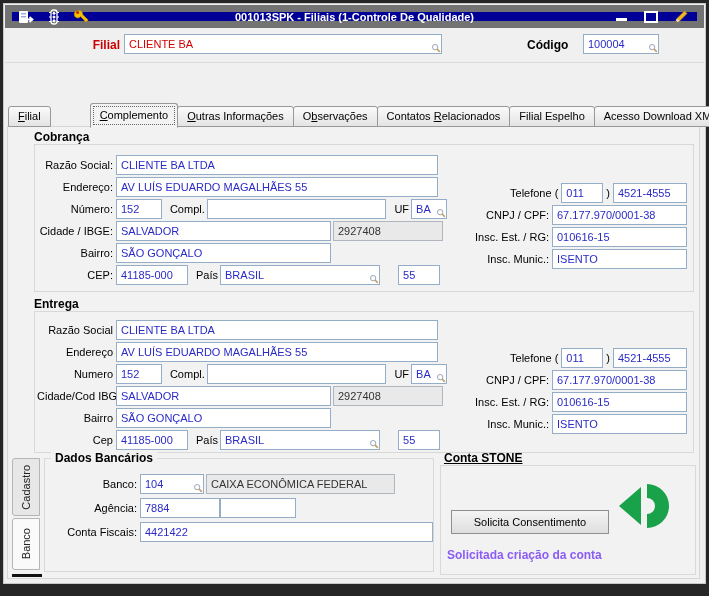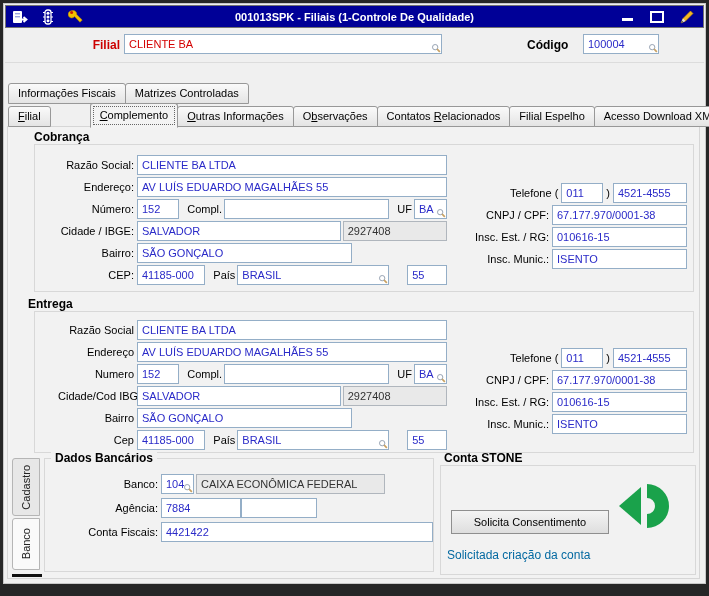--- a/index.html
+++ b/index.html
@@ -2,21 +2,21 @@
 <html><head>
 <meta charset="utf-8">
 <style>
   html,body{margin:0;padding:0;background:#fff;}
   .window{position:relative;width:709px;height:596px;background:#262626;
     font-family:"Liberation Sans",sans-serif;font-size:11px;color:#000;overflow:hidden;}
   .chrome{position:absolute;left:3px;top:3px;width:703px;height:581px;background:#f0f0f0;
     border:1px solid #c8c8c8;box-sizing:border-box;}
   
   .titlebar{position:absolute;left:1px;top:1px;right:1px;height:23px;background:#000097;
-    border:1px solid #737373;box-sizing:border-box;display:flex;align-items:center;}
+    border:7px solid #737373;box-sizing:border-box;display:flex;align-items:center;}
   .tb-title{position:absolute;left:0;right:0;text-align:center;color:#fff;font-weight:bold;font-size:11px;}
   .tb-left{display:flex;align-items:center;gap:12px;margin-left:6px;z-index:2;}
   .tb-right{display:flex;align-items:center;gap:14px;margin-left:auto;margin-right:8px;z-index:2;}
   .tb-btn{display:inline-flex;align-items:center;justify-content:center;width:16px;height:16px;cursor:pointer;}
   .min-glyph{width:11px;height:3px;background:#fff;margin-top:6px;}
   .max-glyph{width:10px;height:8px;border:2px solid #fff;background:transparent;}
   
   .header{position:absolute;left:1px;top:25px;right:1px;height:33px;border-bottom:1px solid #dcdcdc;}
   .lbl-filial{position:absolute;left:40px;top:9px;width:75px;text-align:right;color:#cc0000;font-weight:bold;font-size:12px;}
   .lbl-codigo{position:absolute;left:522px;top:9px;font-weight:bold;font-size:12px;}
@@ -36,36 +36,36 @@
   .tab + .tab{margin-left:-1px;}
   .tab .u{text-decoration:underline;}
   .tabs2 .tab.active{background:#f3f3f3;height:25px;padding-top:5px;border-bottom:1px solid #f3f3f3;
     outline:1px dotted #666;outline-offset:-4px;position:relative;z-index:4;margin-bottom:-1px;margin-left:39px;}
   
   .panel{position:absolute;left:3px;top:122px;width:693px;height:453px;border:1px solid #d6d6d6;
     background:#f2f2f2;box-sizing:border-box;}
   .section-label{position:absolute;font-weight:bold;font-size:12px;}
   .gbox{position:absolute;border:1px solid #d8d8d8;box-sizing:border-box;}
   .frow{display:flex;align-items:center;height:21px;margin-bottom:1px;white-space:nowrap;}
-  .lb{width:76px;text-align:right;margin-right:3px;flex:none;margin-left:21px;}
+  .lb{width:76px;text-align:right;margin-right:3px;flex:none;}
   .lbr{flex:1;text-align:right;margin-right:3px;}
   .inlab{margin:0 2px 0 8px;}
   .col-left{position:absolute;left:2px;top:9px;width:410px;}
   .col-right{position:absolute;left:400px;width:252px;}
   
   .vtab{position:absolute;left:4px;width:28px;border:1px solid #b5b5b5;border-radius:3px 0 0 3px;
     background:#e7e7e7;box-sizing:border-box;display:flex;align-items:center;justify-content:center;cursor:pointer;}
   .vtab span{writing-mode:vertical-rl;transform:rotate(180deg);font-size:11px;color:#222;}
   .vtab.active{background:#fafafa;}
   .black-line{position:absolute;left:4px;top:447px;width:30px;height:3px;background:#111;}
   .legend{position:absolute;top:-8px;left:6px;background:#f2f2f2;padding:0 4px;font-weight:bold;font-size:12px;}
   .btn{display:block;box-sizing:border-box;width:158px;height:24px;border:1px solid #8f8f8f;
     background:linear-gradient(#f4f4f4,#dedede);font:11px "Liberation Sans",sans-serif;color:#000;cursor:pointer;}
   .btn.disabled{background:#dcdcdc;color:#9a9a9a;border-color:#ababab;cursor:default;}
-  .stone-status{position:absolute;left:6px;top:82px;font-weight:normal;font-size:12px;color:#0369a1;text-align:center;}
+  .stone-status{position:absolute;left:6px;top:82px;font-weight:bold;font-size:12px;color:#8b5cf6;text-align:center;}
 </style>
 </head>
 <body>
 
 <div class="window">
   <div class="chrome">
 
     <div class="titlebar">
       <div class="tb-left">
         <span class="tb-btn">
@@ -122,24 +122,20 @@
       <span class="lbl-codigo">Código</span>
       <span class="fld f-codigo">
         <input value="100004" style="">
         <svg class="mag" viewBox="0 0 12 12">
             <circle cx="5" cy="5" r="3.2" fill="#fff" stroke="#98a4b4" stroke-width="1.2"></circle>
             <line x1="7.4" y1="7.4" x2="10.6" y2="10.6" stroke="#c8a060" stroke-width="2"></line>
           </svg>
       </span>
     </div>
 
-    <div class="tabs1">
-      <div class="tab"><span>Informações Fiscais</span></div>
-      <div class="tab"><span>Matrizes Controladas</span></div>
-    </div>
 
     <div class="tabs2">
       <div class="tab"><span></span><span class="u">F</span><span>ilial</span></div>
       <div class="tab active"><span></span><span class="u">C</span><span>omplemento</span></div>
       <div class="tab"><span></span><span class="u">O</span><span>utras Informações</span></div>
       <div class="tab"><span>O</span><span class="u">b</span><span>servações</span></div>
       <div class="tab"><span>Contatos </span><span class="u">R</span><span>elacionados</span></div>
       <div class="tab"><span>Filial Espelho</span></div>
       <div class="tab"><span>Acesso Download XML</span></div>
       <div class="tab"><span>Log</span></div>
@@ -238,21 +234,21 @@
           </div>
           <div class="frow">
             <span class="lbr">Insc. Munic.:</span>
             <span class="fld" style="width:135px;">
                 <input value="ISENTO" style="">
               </span>
           </div>
         </div>
       </div>
 
-      <div class="section-label" style="left:20px;top:170px;">Entrega</div>
+      <div class="section-label" style="left:26px;top:170px;">Entrega</div>
       <div class="gbox" style="left:26px;top:184px;width:660px;height:142px;">
         <div class="col-left" style="top:7px;">
           <div class="frow">
             <span class="lb">Razão Social</span>
             <span class="fld" style="width:322px;">
                 <input value="CLIENTE BA LTDA" style="">
               </span>
           </div>
           <div class="frow">
             <span class="lb">Endereço</span>
@@ -349,21 +345,21 @@
       <div class="vtab active" style="top:391px;height:52px;">
           <span>Banco</span>
         </div>
       <div class="black-line"></div>
 
       <div class="gbox" style="left:36px;top:331px;width:390px;height:114px;background:#f2f2f2;">
         <span class="legend">Dados Bancários</span>
         <div style="position:absolute;left:0;top:14px;right:0;">
           <div class="frow" style="margin-bottom:3px;">
             <span class="lb" style="width:92px;">Banco:</span>
-            <span class="fld" style="width:33px;">
+            <span class="fld" style="width:64px;">
               <input value="104" style="">
               <svg class="mag" viewBox="0 0 12 12">
                   <circle cx="5" cy="5" r="3.2" fill="#fff" stroke="#98a4b4" stroke-width="1.2"></circle>
                   <line x1="7.4" y1="7.4" x2="10.6" y2="10.6" stroke="#c8a060" stroke-width="2"></line>
                 </svg>
             </span>
             <span class="fld" style="width:189px;margin-left:2px;">
                 <input class="ro" value="CAIXA ECONÔMICA FEDERAL" style="">
               </span>
           </div>
@@ -378,21 +374,21 @@
           </div>
           <div class="frow">
             <span class="lb" style="width:92px;">Conta Fiscais:</span>
             <span class="fld" style="width:340px;">
                 <input value="4421422" style="">
               </span>
           </div>
         </div>
       </div>
 
-      <div class="section-label" style="left:436px;top:324px;">Conta STONE</div>
+      <div class="section-label" style="left:436px;top:324px;text-decoration:underline;">Conta STONE</div>
       <div class="gbox" style="left:432px;top:338px;width:256px;height:110px;">
         <button class="btn" style="position:absolute;left:10px;top:44px;">Solicita Consentimento</button>
         <svg style="position:absolute;left:178px;top:16px;" width="52" height="48" viewBox="0 0 52 48">
           <polygon points="0,24 22,5 22,43" fill="#1aa24b"></polygon>
           <path d="M28,2 A22,22 0 0 1 28,46 L28,32 A8,8 0 0 0 28,16 Z" fill="#1aa24b"></path>
         </svg>
         <span class="stone-status">Solicitada criação da conta</span>
       </div>
 
     </div>

